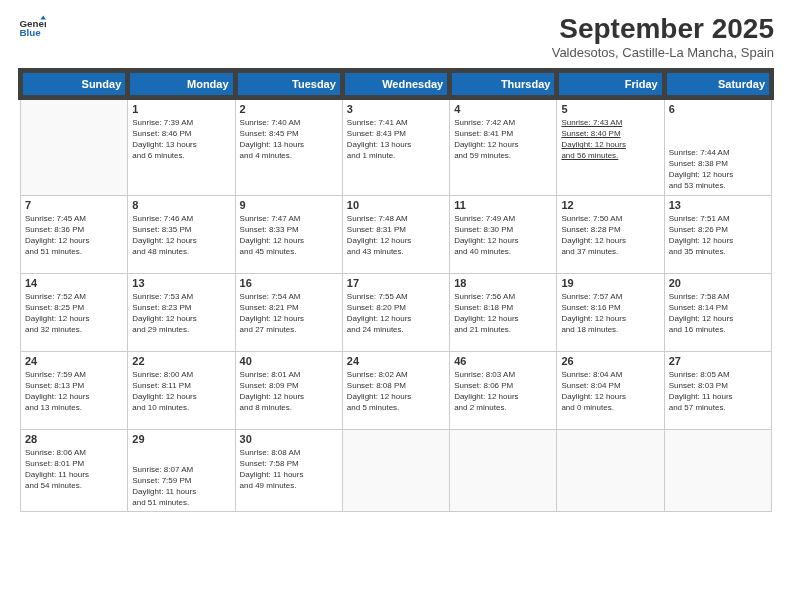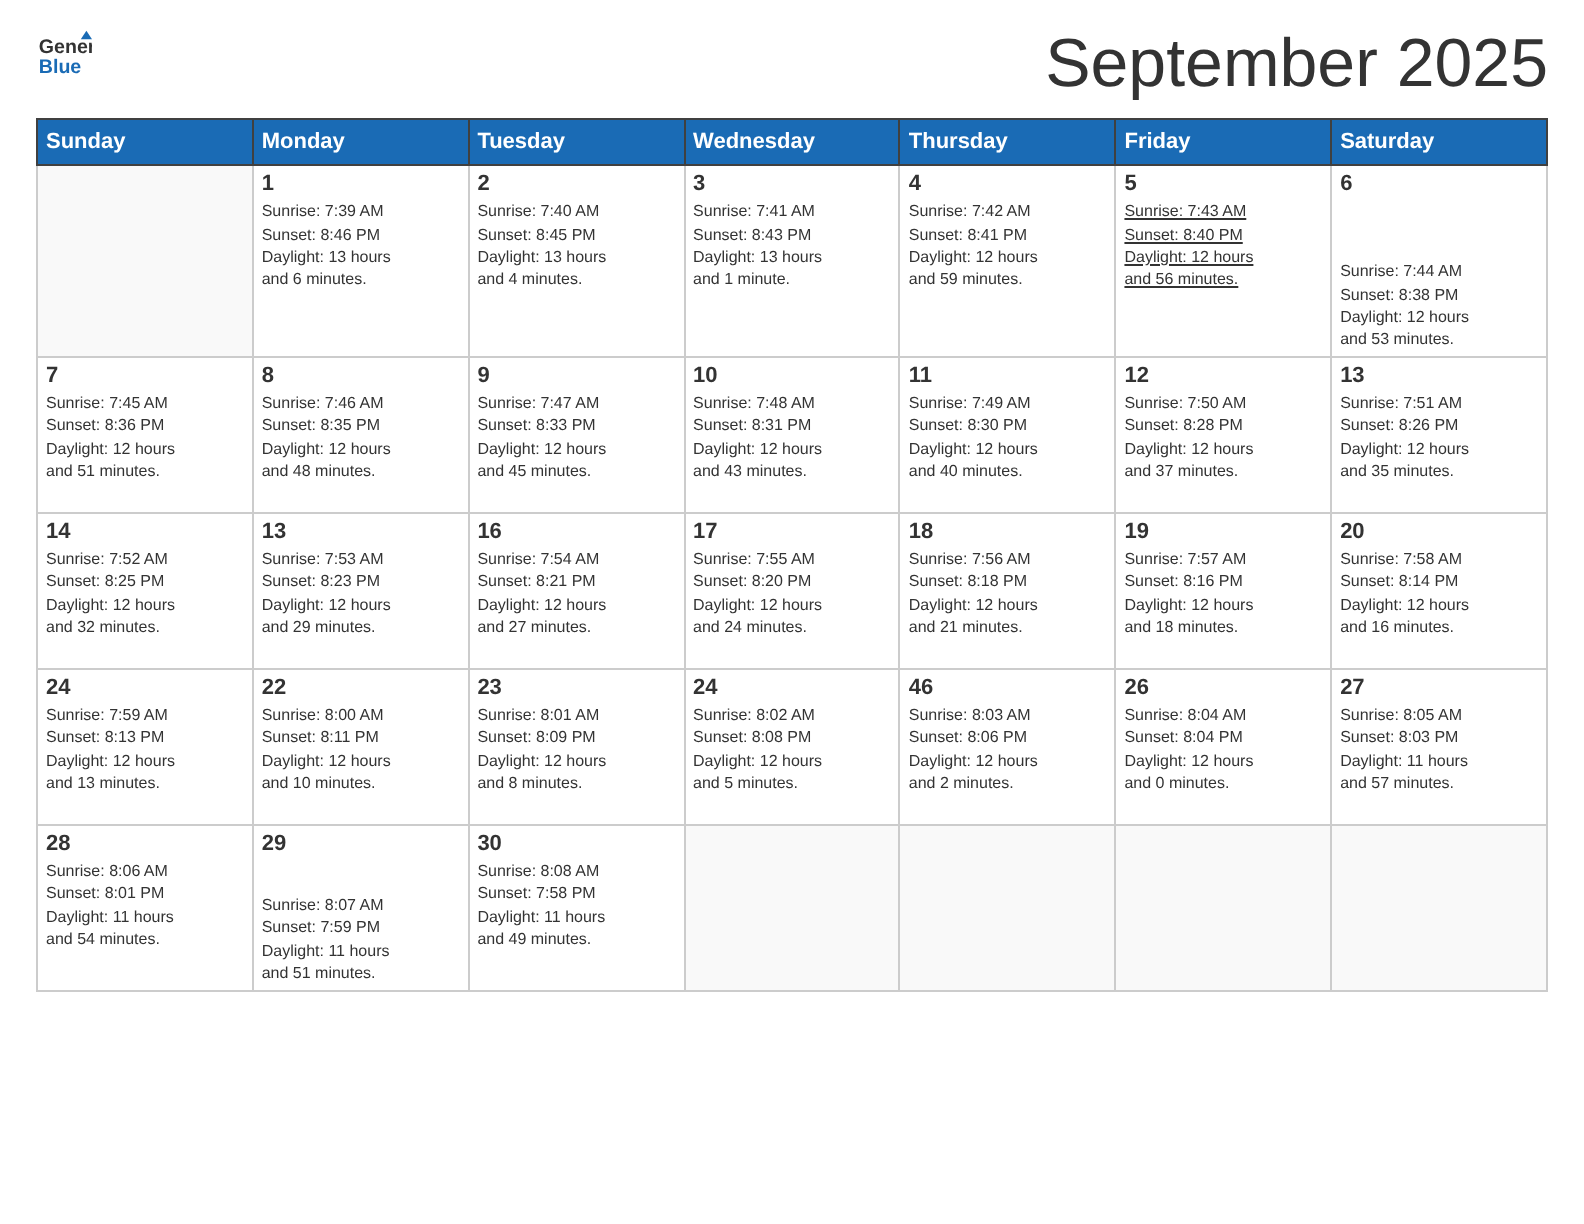--- a/index.html
+++ b/index.html
@@ -28,42 +28,42 @@
       gap: 4px;
     }
     .logo-icon {
       width: 28px;
       height: 28px;
     }
     .title-block {
       text-align: right;
     }
     .month-title {
-      font-size: 34px;
-      font-weight: normal;
+      font-size: 28px;
+      font-weight: bold;
       color: #333;
       line-height: 1.1;
     }
     .location {
       font-size: 13px;
       color: #555;
     }
     .calendar {
       width: 100%;
       border-collapse: collapse;
       font-size: 9px;
     }
     .calendar th {
       background: #1a6bb5;
       color: #fff;
       padding: 5px 4px;
-      text-align: left;
+      text-align: right;
       font-size: 11px;
       font-weight: bold;
-      border: 1px solid #404040;
+      border: 5px solid #404040;
     }
     .calendar td {
       border: 1px solid #ccc;
       vertical-align: top;
       padding: 3px 4px;
       width: calc(100% / 7);
       height: 78px;
     }
     .day-num {
       font-size: 11px;
@@ -94,20 +94,21 @@
   <div class="header">
     <div class="logo-container">
       <svg class="logo-icon" viewBox="0 0 40 40" xmlns="http://www.w3.org/2000/svg">
         <text x="2" y="18" font-size="14" font-weight="bold" fill="#333" font-family="Arial">General</text>
         <text x="2" y="32" font-size="14" font-weight="bold" fill="#1a6bb5" font-family="Arial">Blue</text>
         <polygon points="32,8 40,8 36,2" fill="#1a6bb5"></polygon>
       </svg>
     </div>
     <div class="title-block">
       <div class="month-title">September 2025</div>
+      <div class="location">Valdesotos, Castille-La Mancha, Spain</div>
     </div>
   </div>
 
   <table class="calendar">
     <thead>
       <tr>
         <th>Sunday</th>
         <th>Monday</th>
         <th>Tuesday</th>
         <th>Wednesday</th>
@@ -273,21 +274,21 @@
 and 13 minutes.</div>
           </td>
           <td>
             <span class="day-num">22</span>
             <div class="day-info" style="white-space: pre-line;">Sunrise: 8:00 AM
 Sunset: 8:11 PM
 Daylight: 12 hours
 and 10 minutes.</div>
           </td>
           <td>
-            <span class="day-num">23</span>
+            <span class="day-num">40</span>
             <div class="day-info" style="white-space: pre-line;">Sunrise: 8:01 AM
 Sunset: 8:09 PM
 Daylight: 12 hours
 and 8 minutes.</div>
           </td>
           <td>
             <span class="day-num">24</span>
             <div class="day-info" style="white-space: pre-line;">Sunrise: 8:02 AM
 Sunset: 8:08 PM
 Daylight: 12 hours

